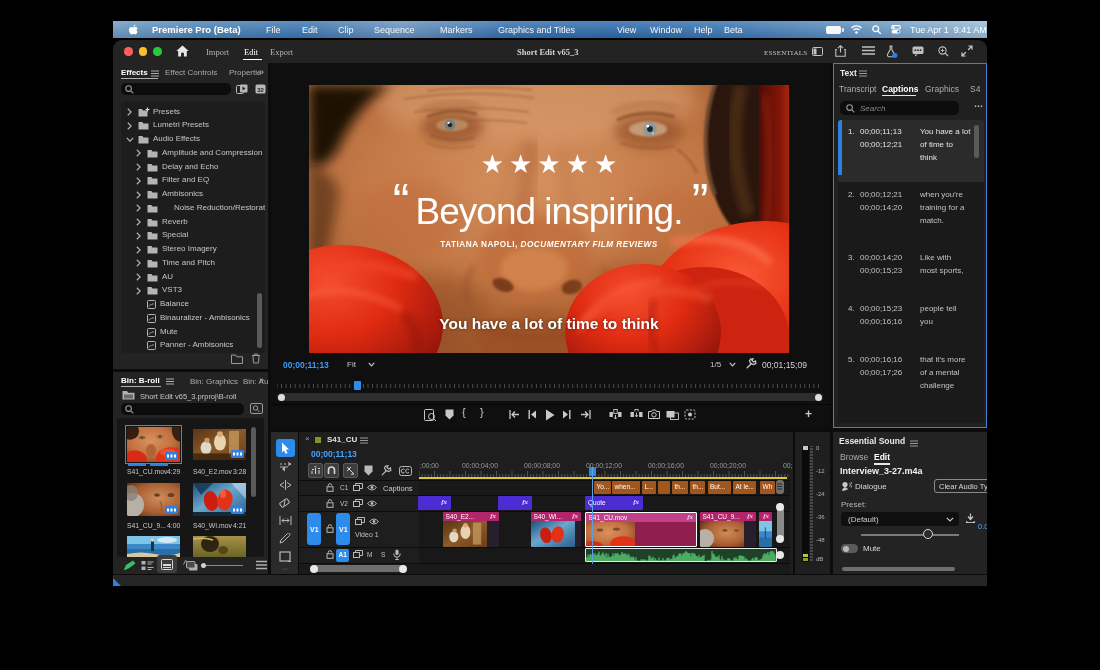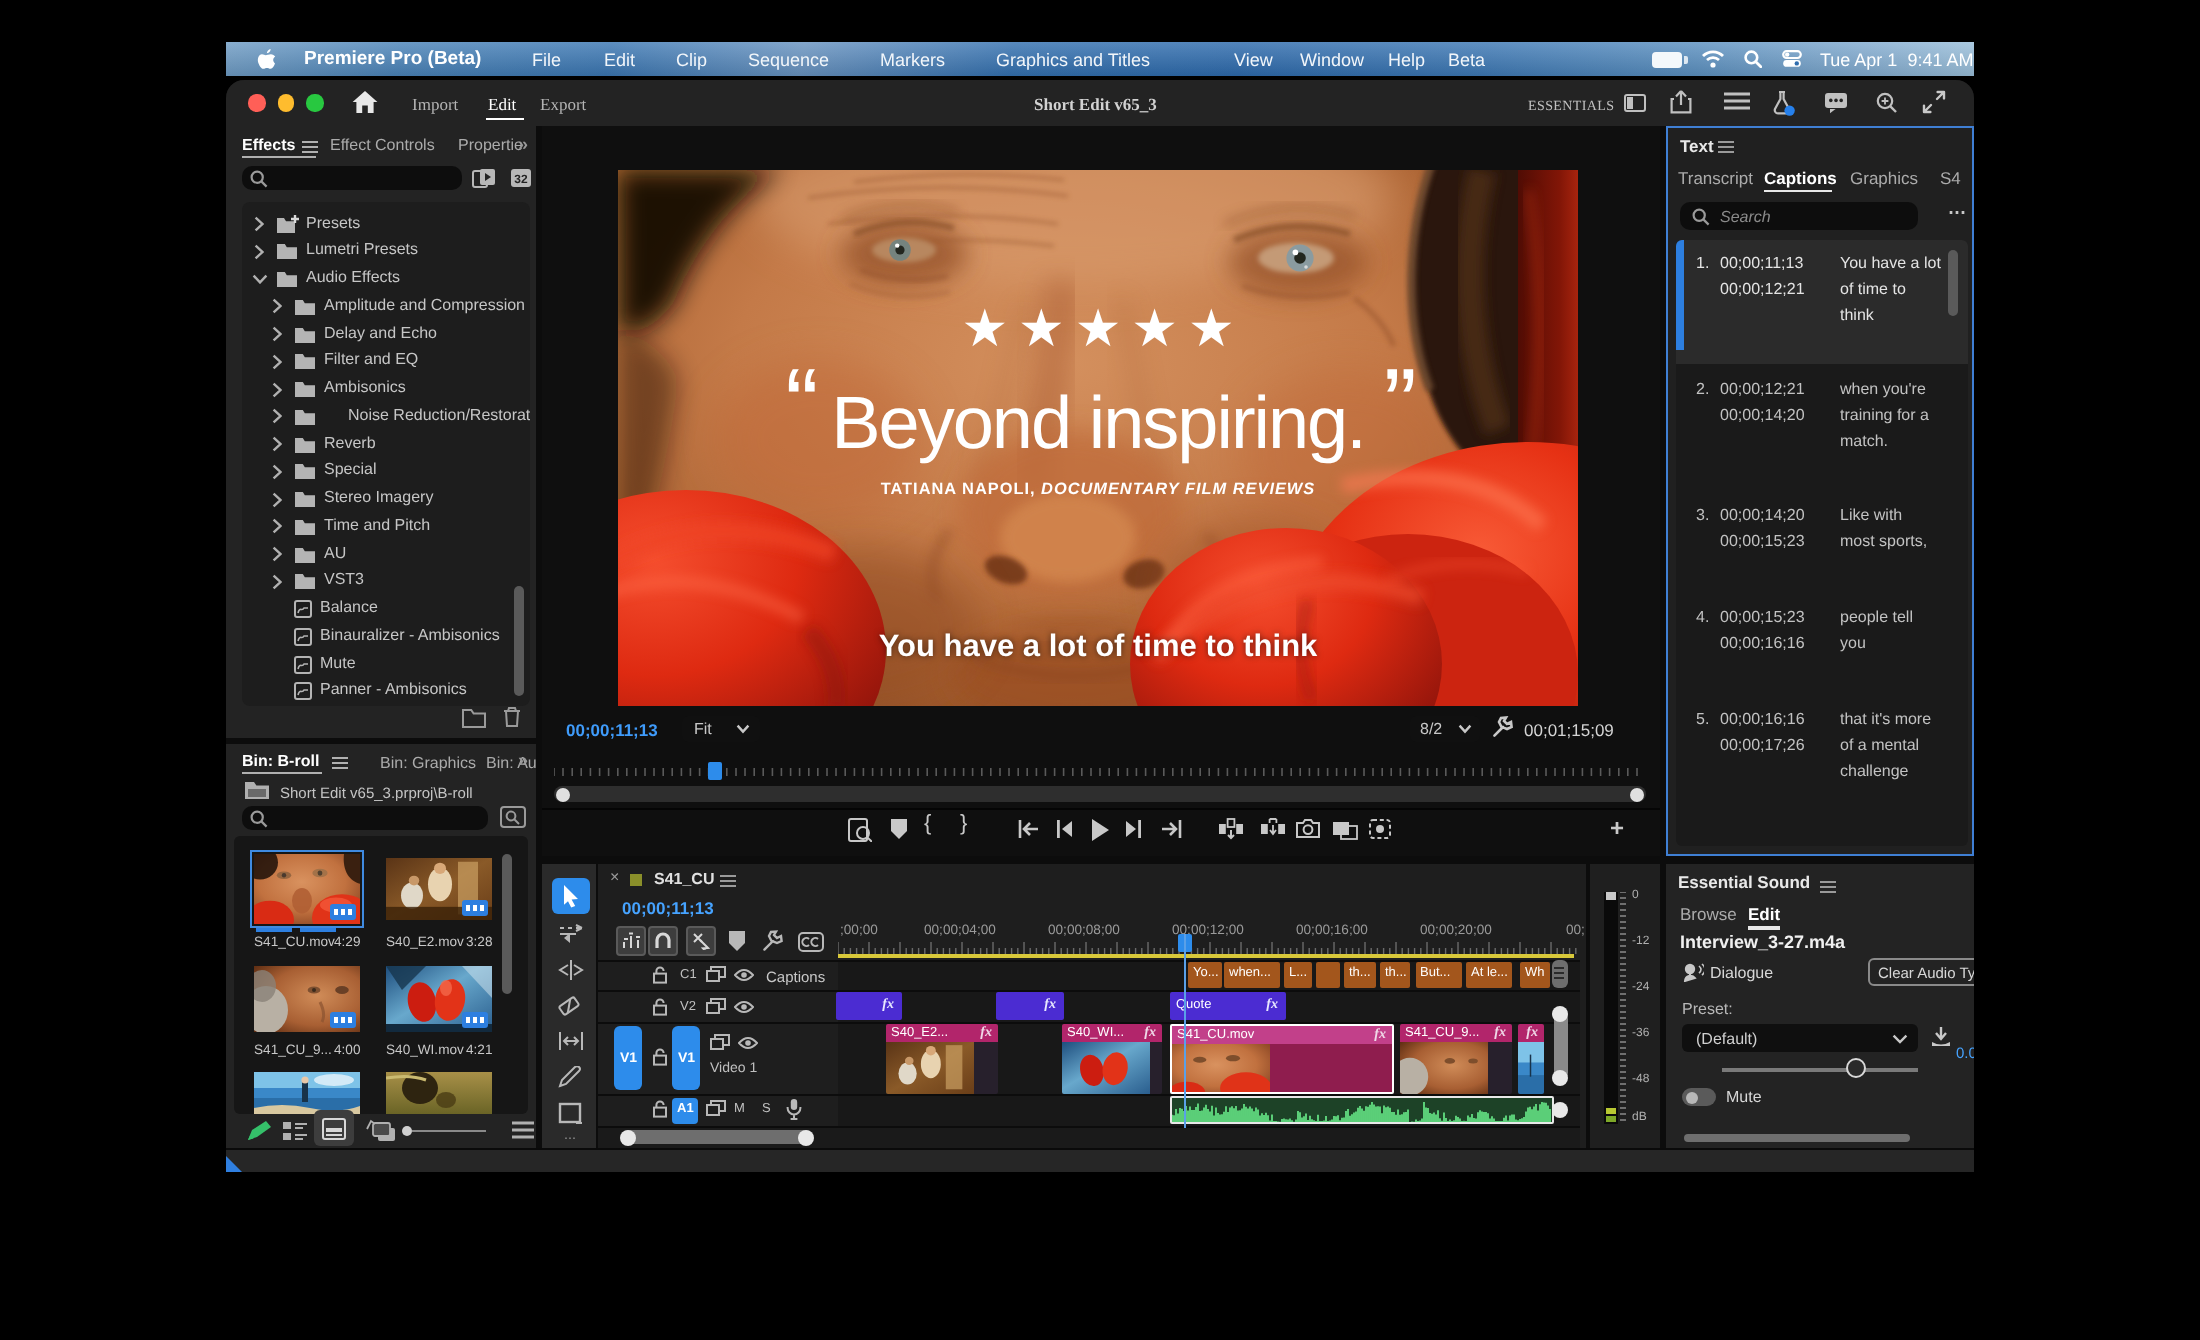--- a/index.html
+++ b/index.html
@@ -593,21 +593,21 @@
     <div class="abs" style="left:0; top:230px; width:480px; text-align:center; color:#fff; font-size:15.5px; font-weight:bold; text-shadow:0 0 3px rgba(0,0,0,0.55);">You have a lot of time to think</div>
   </div>
   <div class="abs" style="left:12px; top:297px; color:#3f9bfa; font-size:8.5px; font-weight:bold;">00;00;11;13</div>
   <div class="abs" style="left:70px; top:294.5px; width:39px; height:13px; background:#101010; border-radius:3px;">
     <div class="abs" style="left:6px; top:2px; color:#c8c8c8; font-size:8px;">Fit</div>
     <svg class="abs" style="left:27px; top:4.5px;" width="7" height="5" viewBox="0 0 7 5">
         <path d="M0.8,0.8 L3.5,3.8 L6.2,0.8" fill="none" stroke="#c8c8c8" stroke-width="1.2"></path>
       </svg>
   </div>
   <div class="abs" style="left:434px; top:294.5px; width:35px; height:13px; background:#101010; border-radius:3px;">
-    <div class="abs" style="left:5px; top:2px; color:#c8c8c8; font-size:8px;">8/2</div>
+    <div class="abs" style="left:5px; top:2px; color:#c8c8c8; font-size:8px;">1/5</div>
     <svg class="abs" style="left:24px; top:4.5px;" width="7" height="5" viewBox="0 0 7 5">
         <path d="M0.8,0.8 L3.5,3.8 L6.2,0.8" fill="none" stroke="#c8c8c8" stroke-width="1.2"></path>
       </svg>
   </div>
   <svg class="abs" style="left:475px; top:295px;" width="11" height="11" viewBox="0 0 11 11">
       <path d="M1.2,9.8 L5.5,5.5 M5,6 L3.5,3 L4.5,1 L7,0.8 L6,2.5 L7.5,4 L9.5,3 L9.8,5.5 L7.5,6.5 L5.8,5.8" fill="none" stroke="#c8c8c8" stroke-width="1.3" stroke-linecap="round"></path>
     </svg>
   <div class="abs" style="left:491px; top:297px; color:#d4d4d4; font-size:8.5px;">00;01;15;09</div>
   <svg class="abs" style="left:6px; top:315px;" width="546" height="14" viewBox="0 0 546 14">
       <path d="M0.0,0v4M4.5,0v4M9.1,0v4M13.6,0v4M18.2,0v4M22.8,0v4M27.3,0v4M31.9,0v4M36.4,0v4M40.9,0v4M45.5,0v4M50.0,0v4M54.6,0v4M59.1,0v4M63.7,0v4M68.2,0v4M72.8,0v4M77.3,0v4M81.9,0v4M86.4,0v4M91.0,0v4M95.5,0v4M100.1,0v4M104.6,0v4M109.2,0v4M113.7,0v4M118.3,0v4M122.8,0v4M127.4,0v4M131.9,0v4M136.5,0v4M141.0,0v4M145.6,0v4M150.2,0v4M154.7,0v4M159.3,0v4M163.8,0v4M168.4,0v4M172.9,0v4M177.5,0v4M182.0,0v4M186.6,0v4M191.1,0v4M195.7,0v4M200.2,0v4M204.8,0v4M209.3,0v4M213.9,0v4M218.4,0v4M223.0,0v4M227.5,0v4M232.1,0v4M236.6,0v4M241.2,0v4M245.7,0v4M250.3,0v4M254.8,0v4M259.4,0v4M263.9,0v4M268.5,0v4M273.0,0v4M277.6,0v4M282.1,0v4M286.7,0v4M291.2,0v4M295.8,0v4M300.3,0v4M304.9,0v4M309.4,0v4M314.0,0v4M318.5,0v4M323.1,0v4M327.6,0v4M332.2,0v4M336.7,0v4M341.3,0v4M345.8,0v4M350.4,0v4M354.9,0v4M359.5,0v4M364.0,0v4M368.6,0v4M373.1,0v4M377.7,0v4M382.2,0v4M386.8,0v4M391.3,0v4M395.9,0v4M400.4,0v4M405.0,0v4M409.5,0v4M414.1,0v4M418.6,0v4M423.2,0v4M427.7,0v4M432.3,0v4M436.8,0v4M441.4,0v4M445.9,0v4M450.5,0v4M455.0,0v4M459.6,0v4M464.1,0v4M468.7,0v4M473.2,0v4M477.8,0v4M482.3,0v4M486.9,0v4M491.4,0v4M496.0,0v4M500.5,0v4M505.1,0v4M509.6,0v4M514.2,0v4M518.7,0v4M523.3,0v4M527.8,0v4M532.4,0v4M536.9,0v4M541.5,0v4" stroke="#5a5a5a" stroke-width="0.8" transform="translate(0,6)"></path>

